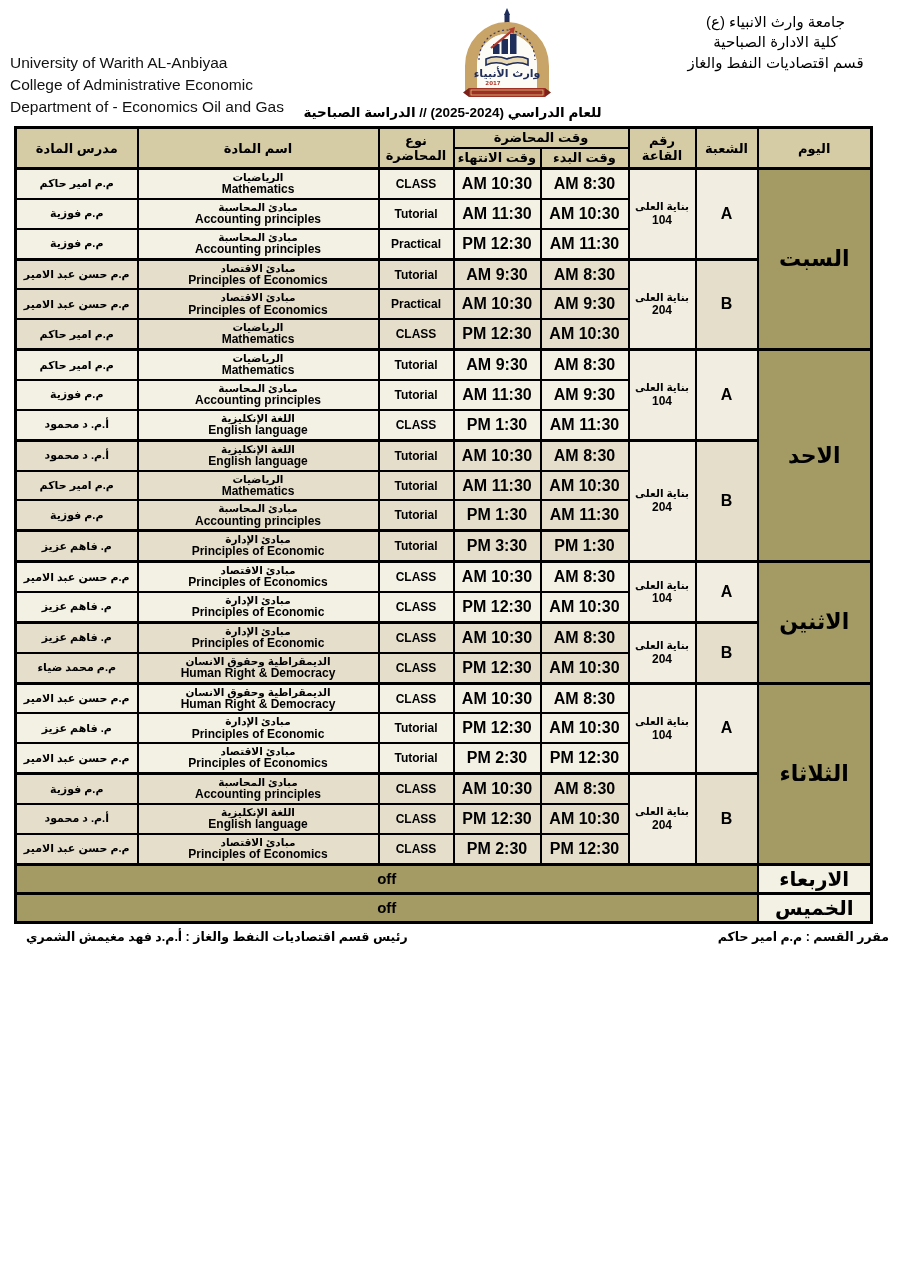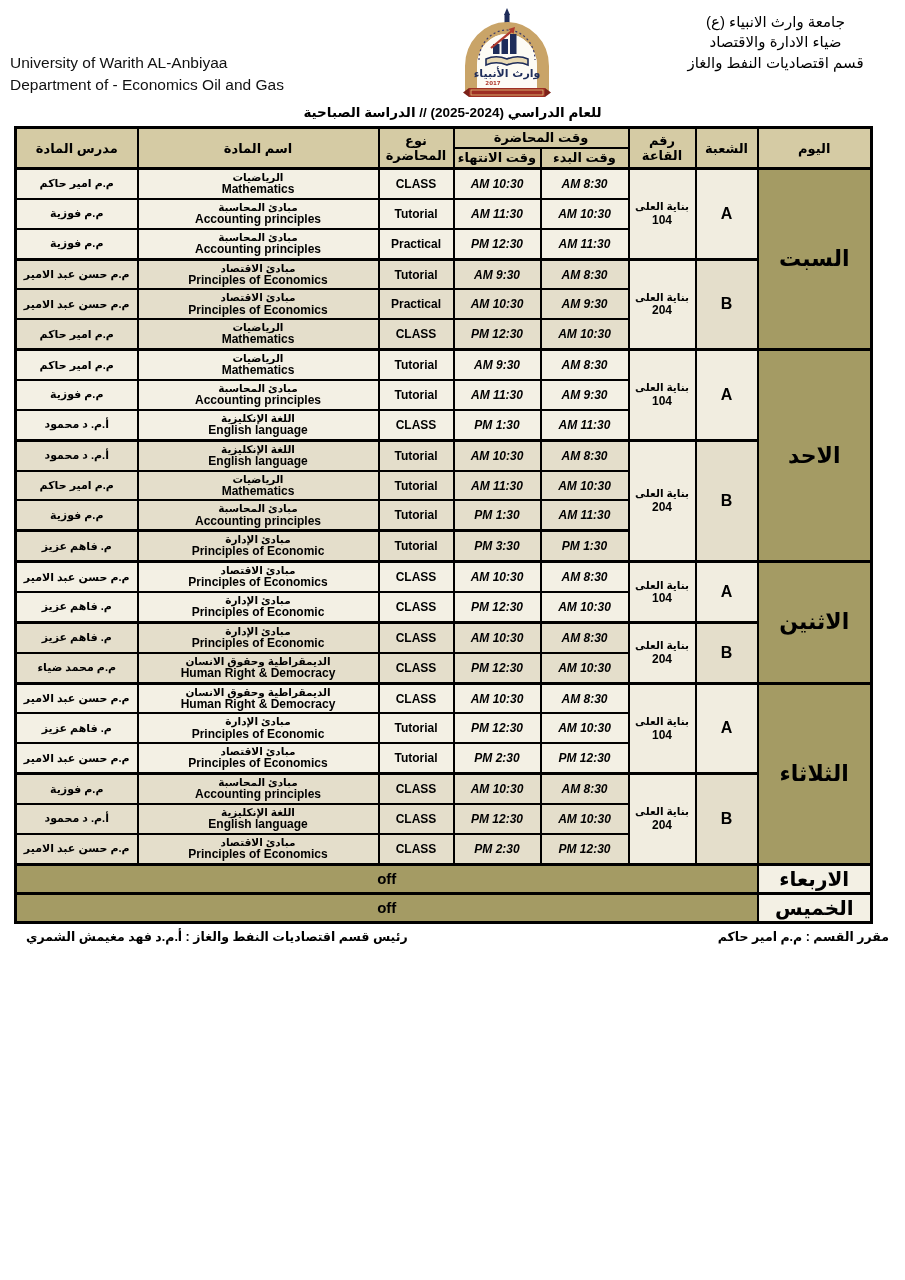--- a/index.html
+++ b/index.html
@@ -70,21 +70,21 @@
     background:var(--day-bg) !important;
     font-size:22px;
     font-weight:bold;
   }
   td.section-cell{font-size:16px;}
   tr.shade-a td.section-cell,tr.shade-a td.room-cell{background:var(--cell-cream);}
   tr.shade-b td.section-cell{background:var(--row-dark);}
   tr.shade-b td.room-cell{background:var(--cell-cream);}
   td.room-cell .room-ar{font-size:10.5px;line-height:1.2;}
   td.room-cell .room-no{font-size:12px;line-height:1.2;}
-  td.start-cell,td.end-cell{font-size:12px;font-style:italic;}
+  td.start-cell,td.end-cell{font-size:16px;}
   td.type-cell{font-size:12px;}
   td.subject-cell .sub-ar{font-size:10.5px;line-height:1.15;}
   td.subject-cell .sub-en{font-size:12px;line-height:1.15;}
   td.instructor-cell{font-size:11px;}
   tr.day-start td,tr.grp-start td{border-top-width:3px;}
   tr.row-thick-top td{border-top-width:3px;}
   tr.off-row td{border-top-width:3px;height:29px;}
   td.off-day-cell{background:var(--row-light);font-size:20px;font-weight:bold;}
   td.off-cell{background:var(--day-bg);font-size:15px;font-weight:bold;}
   
@@ -96,20 +96,21 @@
     font-size:12.5px;
     font-weight:bold;
   }
 </style>
 </head>
 <body>
 
 <header class="page-header">
   <div class="en-block">
     <div>University of Warith AL-Anbiyaa</div>
+    <div>College of Administrative Economic</div>
     <div>Department of - Economics Oil and Gas</div>
   </div>
 
   <div class="logo-wrap">
     <svg width="104" height="96" viewBox="0 0 104 96">
 
       <g>
         <rect x="49.5" y="6" width="5" height="15" fill="#1f2d5a"></rect>
         <polygon points="52,0 49,7 55,7" fill="#1f2d5a"></polygon>
         <rect x="47.5" y="19" width="9" height="2.5" fill="#1f2d5a"></rect>
@@ -137,21 +138,21 @@
         <polygon points="14,80 90,80 90,89 14,89" fill="#9e2f24"></polygon>
         <polygon points="14,80 8,84.5 14,89" fill="#7c2119"></polygon>
         <polygon points="90,80 96,84.5 90,89" fill="#7c2119"></polygon>
         <rect x="16" y="82" width="72" height="5" fill="none" stroke="#e3c37a" stroke-width="0.8"></rect>
       </g>
     </svg>
   </div>
 
   <div class="ar-block">
     <div>جامعة وارث الانبياء (ع)</div>
-    <div>ضياء الادارة والاقتصاد</div>
+    <div>كلية الادارة الصباحية</div>
     <div>قسم اقتصاديات النفط والغاز</div>
   </div>
 </header>
 
 <div class="doc-title">للعام الدراسي (2024-2025) // الدراسة الصباحية</div>
 
 <table class="timetable">
   <colgroup>
     <col style="width:114px">
       <col style="width:62px">

